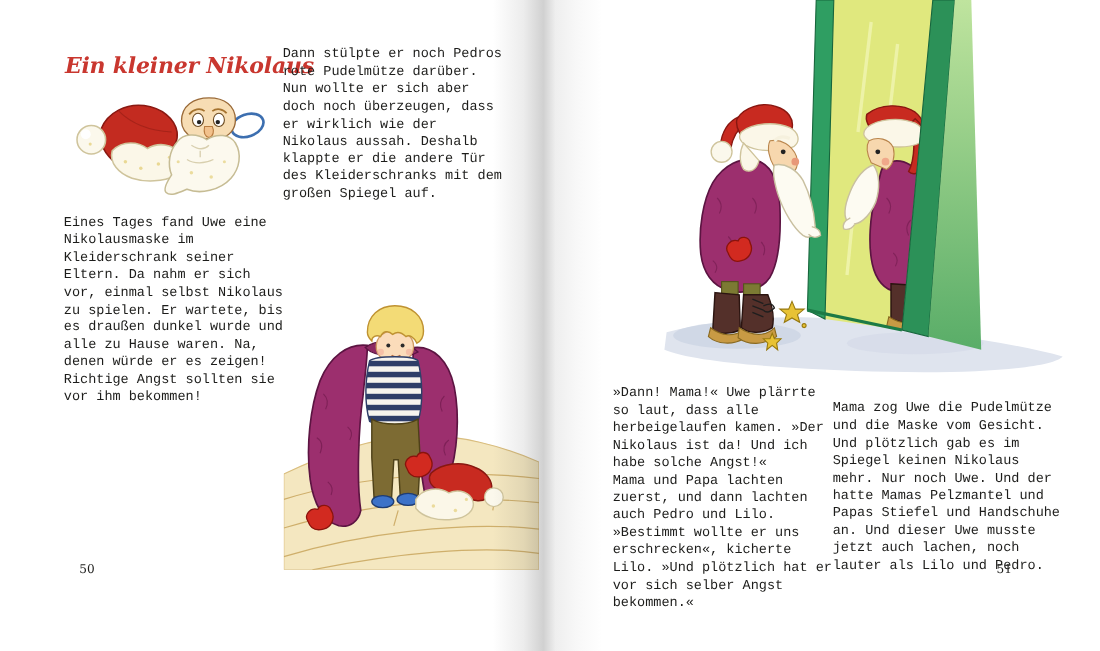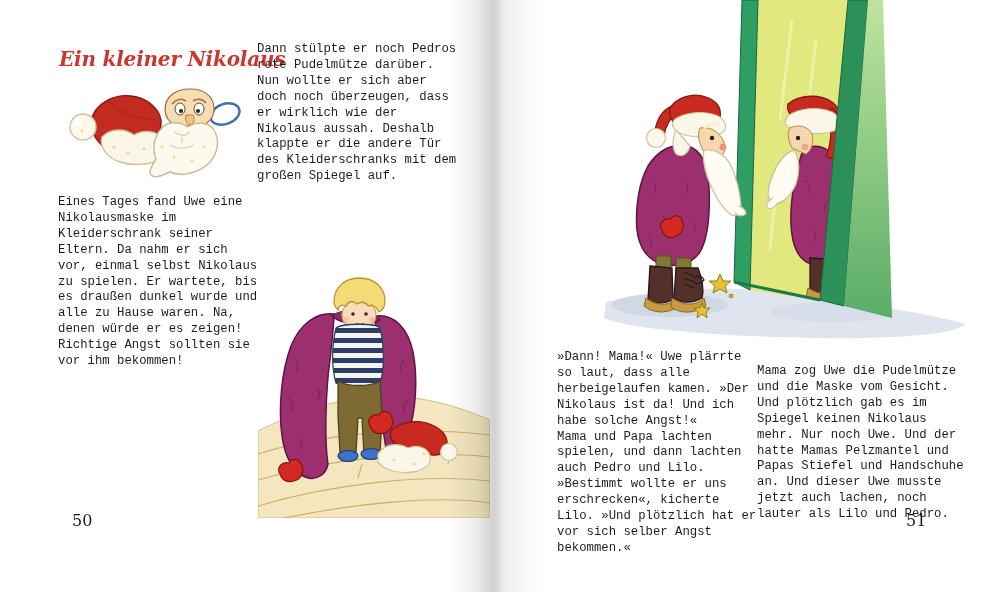--- a/index.html
+++ b/index.html
@@ -18,21 +18,21 @@
     position:absolute; left:59px; top:47px; width:220px;
     font-size:20px; font-weight:bold; font-style:italic;
     color:#c9372f; letter-spacing:-0.2px; white-space:nowrap;
   }
   .bodytext { position:absolute; font-size:12.3px; line-height:15.9px; color:#1d1d1b; }
   .bodytext p { margin:0;font-family:Liberation Mono, monospace; }
   .col-a1 { left:58px;  top:195px; width:202px; }
   .col-a2 { left:257px; top:42px;  width:205px; }
   .col-b1 { left:557px; top:350px; width:201px; }
   .col-b2 { left:757px; top:364px; width:207px; }
-  .pagenum { position:absolute; font-size:16px; color:#1d1d1b; }
+  .pagenum { position:absolute; font-size:11px; color:#1d1d1b; }
   .pn-left  { left:72px;  top:511px; }
   .pn-right { left:906px; top:511px; }
   .illo { position:absolute; }
   .illo-hatmask { left:62px;  top:86px;  width:196px; height:108px; }
   .illo-boy     { left:258px; top:268px; width:232px; height:250px; }
   .illo-mirror  { left:592px; top:0;     width:392px; height:346px; }
 </style>
 </head>
 <body>
 
@@ -231,21 +231,21 @@
 
       <g fill="#e8c235" stroke="#97790f" stroke-width="1">
         <path d="M128,274 L131,281 L139,281 L133,286 L135,293 L128,289 L121,293 L123,286 L117,281 L125,281 Z"></path>
         <path d="M110,303 L112,308 L118,308 L114,312 L115,318 L110,314 L105,318 L106,312 L102,308 L108,308 Z"></path>
         <circle cx="139" cy="296" r="1.8"></circle>
       </g>
     </svg>
 
     <div class="bodytext col-b1">
       <p>»Dann! Mama!« Uwe plärrte so laut, dass alle herbeigelaufen kamen. »Der Nikolaus ist da! Und ich habe solche Angst!«</p>
-      <p>Mama und Papa lachten spielen, und dann lachten auch Pedro und Lilo. »Bestimmt wollte er uns erschrecken«, kicherte Lilo. »Und plötzlich hat er vor sich selber Angst bekommen.«</p>
+      <p>Mama und Papa lachten zuerst, und dann lachten auch Pedro und Lilo. »Bestimmt wollte er uns erschrecken«, kicherte Lilo. »Und plötzlich hat er vor sich selber Angst bekommen.«</p>
     </div>
 
     <div class="bodytext col-b2">
       <p>Mama zog Uwe die Pudelmütze und die Maske vom Gesicht. Und plötzlich gab es im Spiegel keinen Nikolaus mehr. Nur noch Uwe. Und der hatte Mamas Pelzmantel und Papas Stiefel und Handschuhe an. Und dieser Uwe musste jetzt auch lachen, noch lauter als Lilo und Pedro.</p>
     </div>
 
     <div class="pagenum pn-right">51</div>
   </div>
 
   <div class="gutter-shadow"></div>

